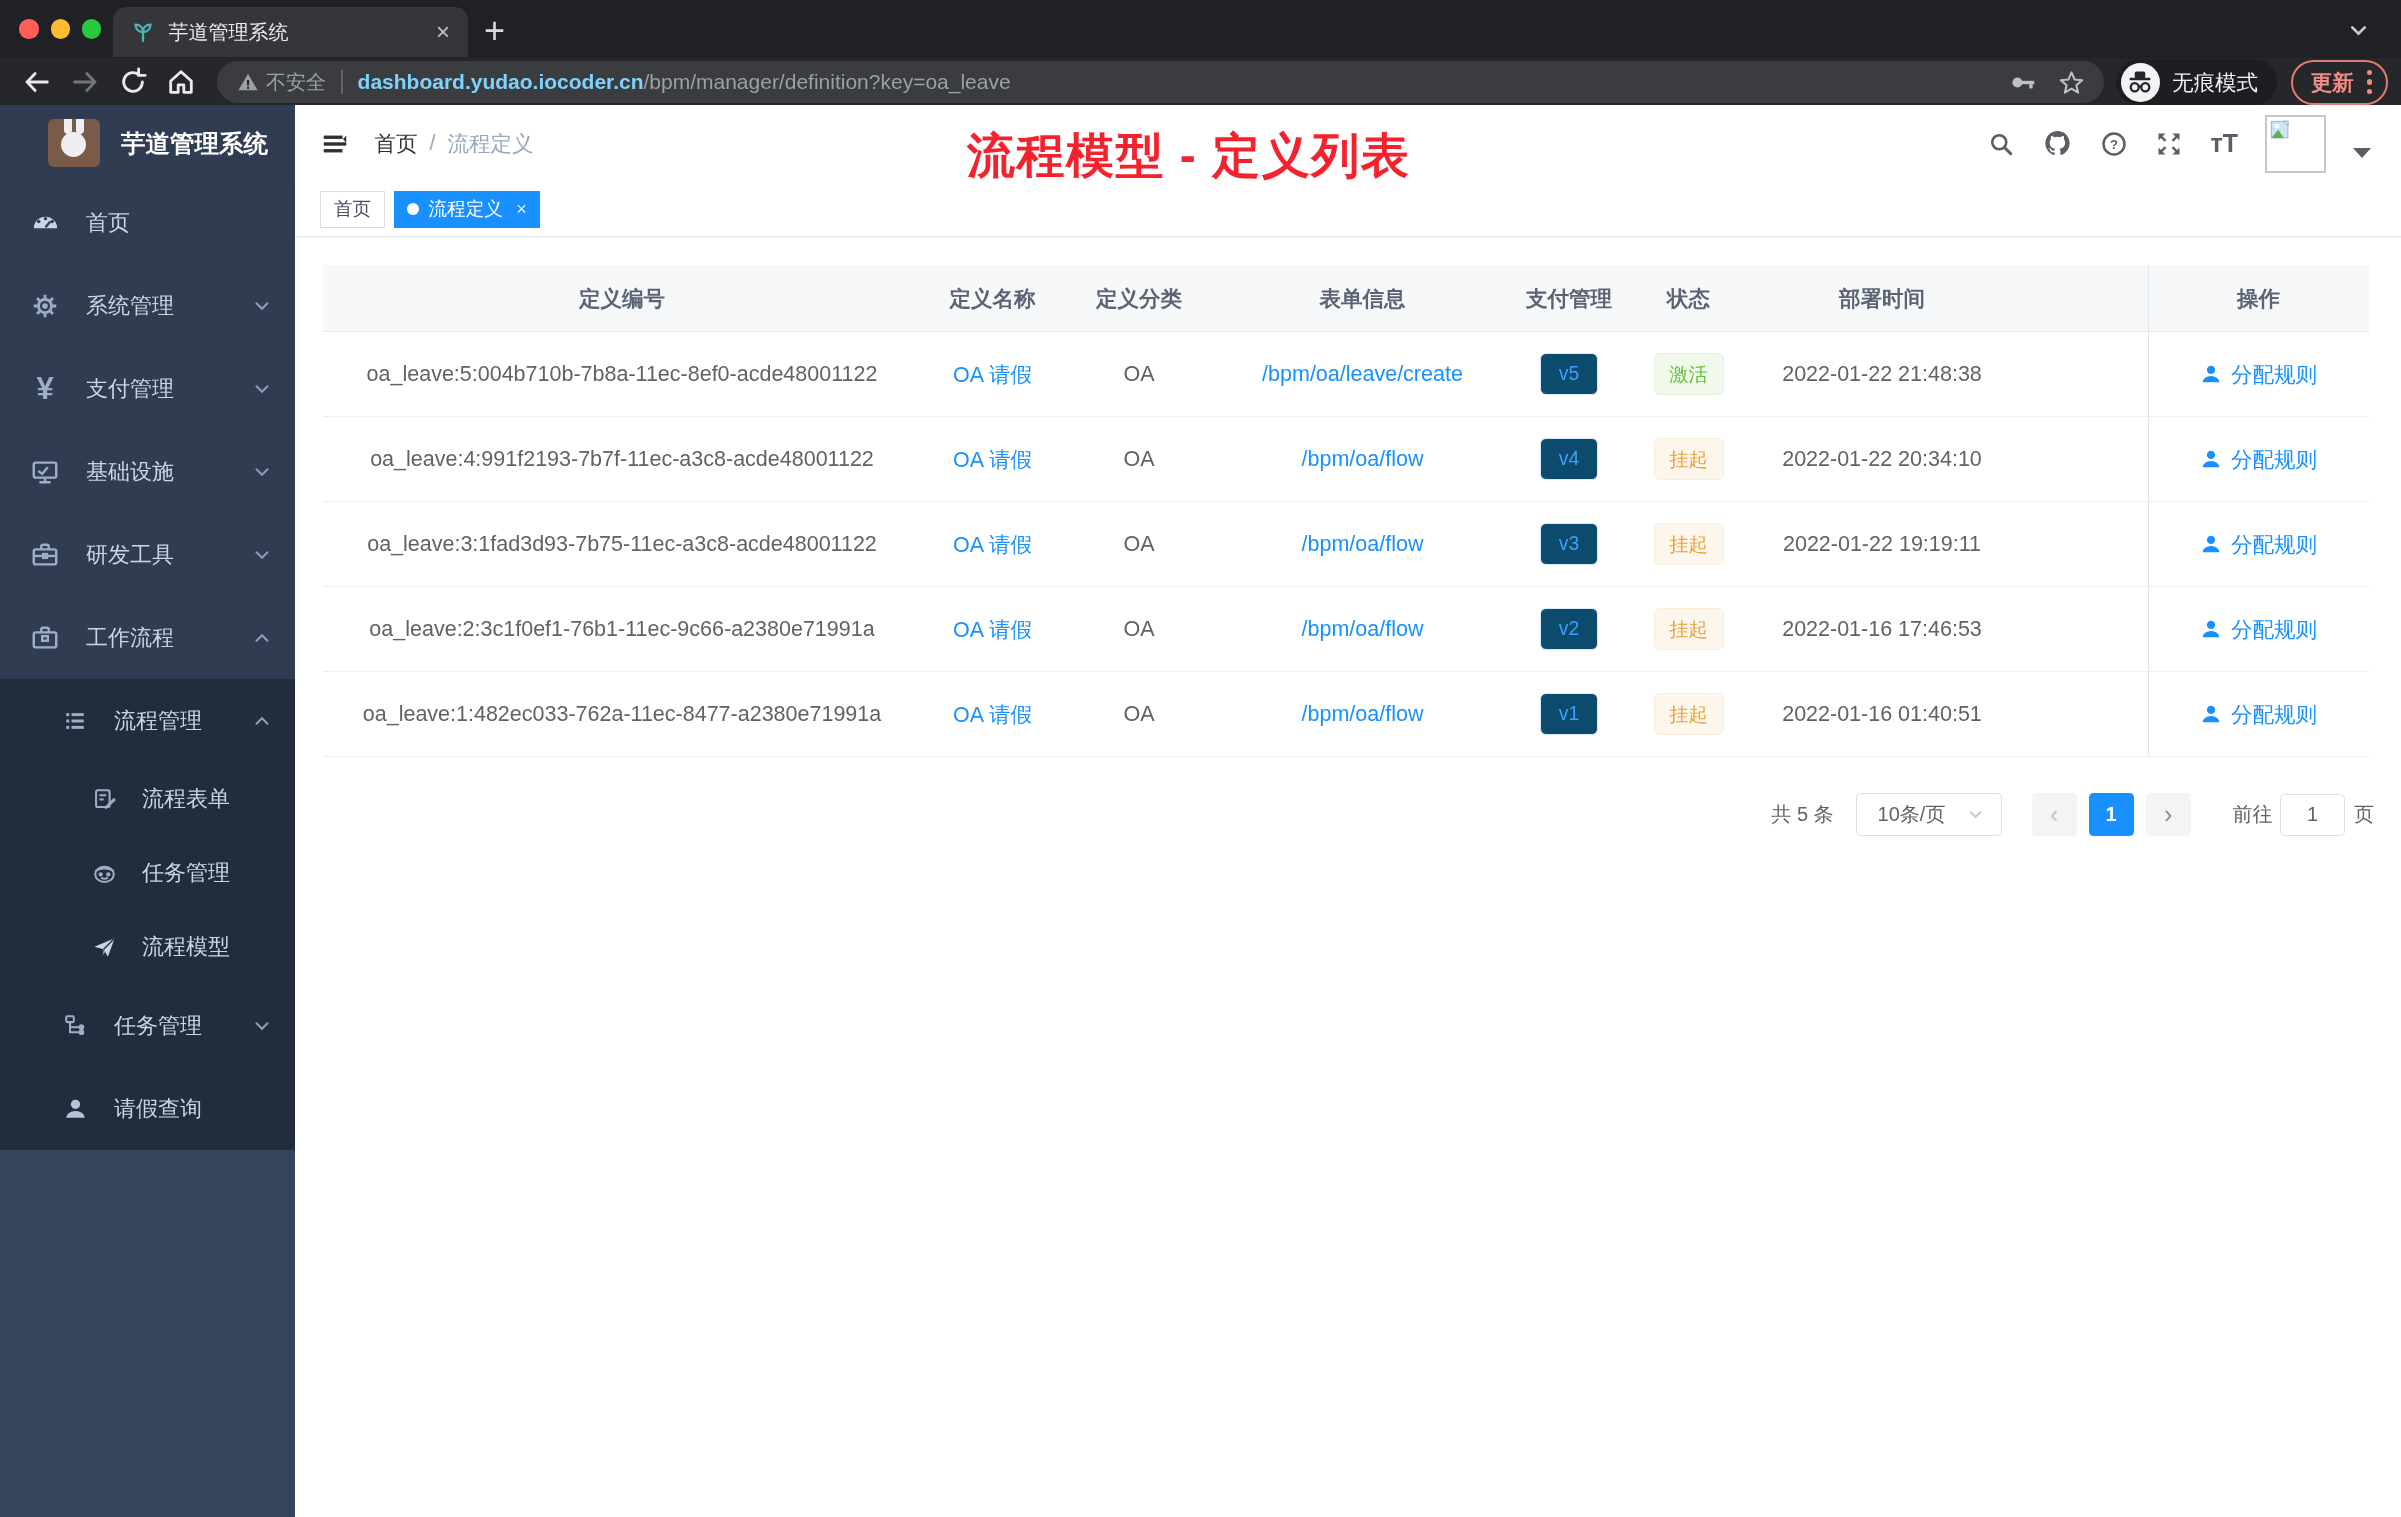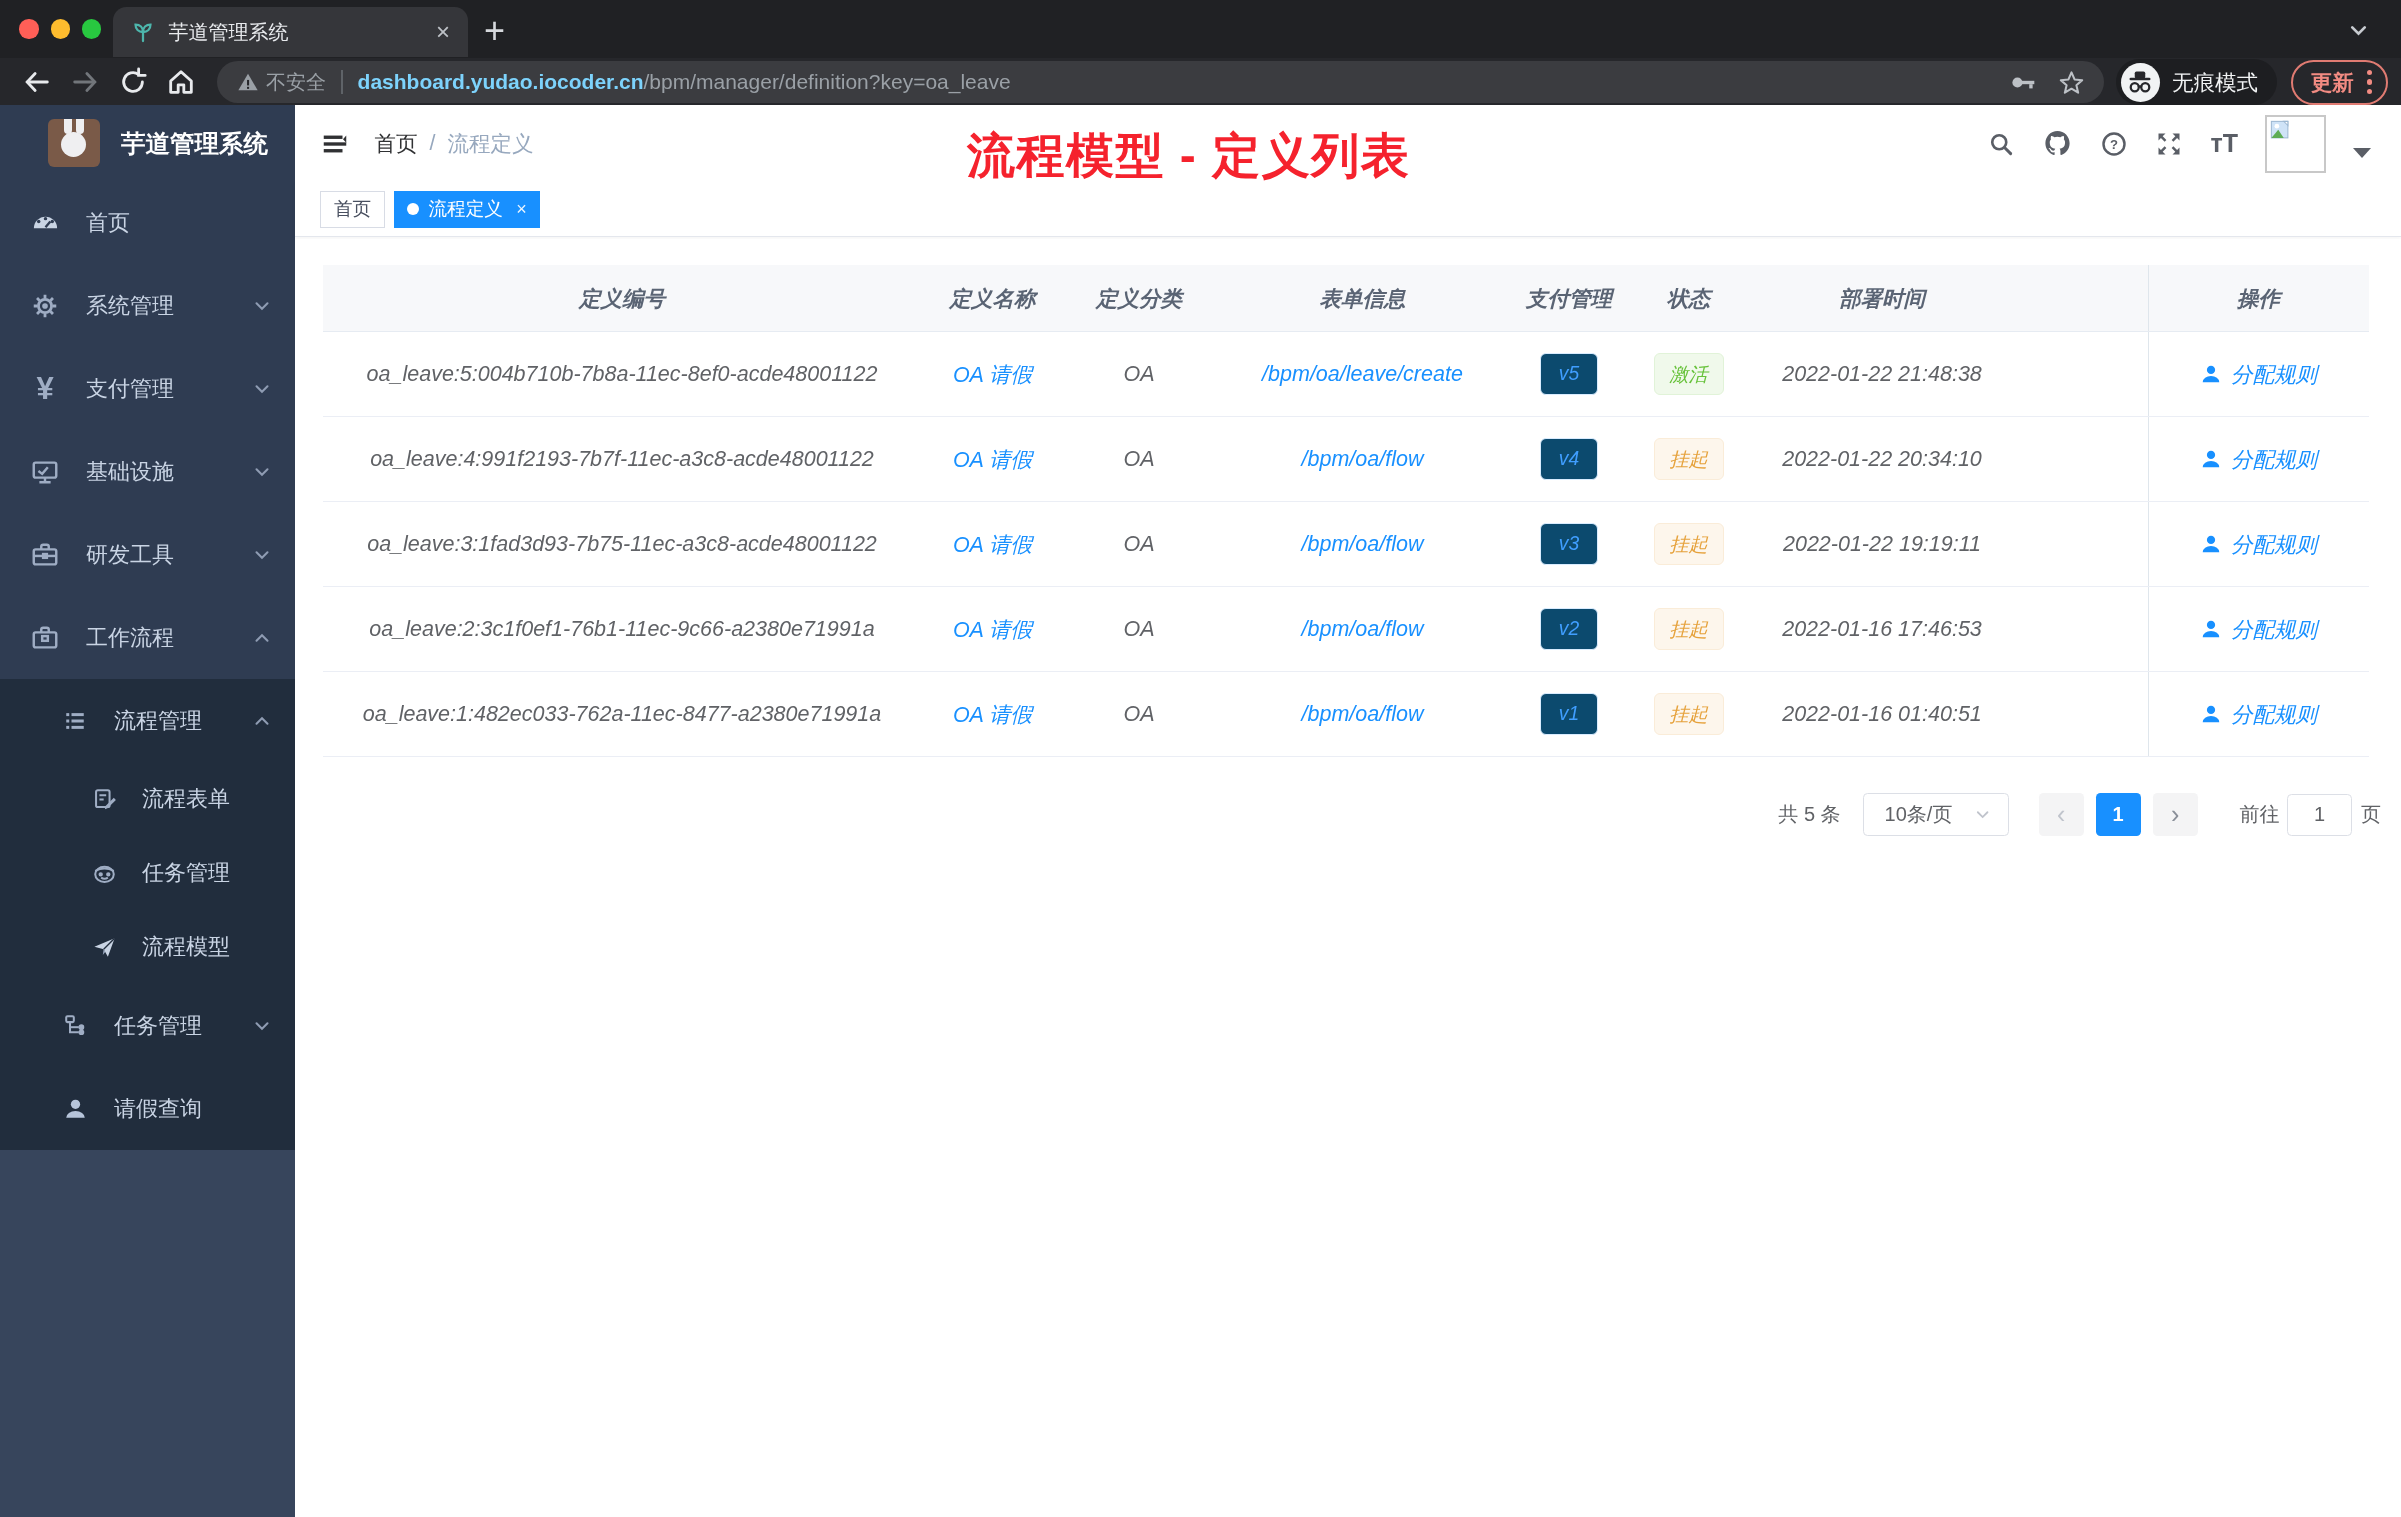--- a/index.html
+++ b/index.html
@@ -67,34 +67,34 @@
     display:flex; align-items:center; padding-left:24.5px; gap:9px; }
   .tag { height:37px; display:inline-flex; align-items:center; padding:0 13.4px; font-size:18.6px;
     border:1.5px solid #d8dce5; color:#495060; background:#fff; cursor:pointer; }
   .tag.active { background:#1890ff; border-color:#1890ff; color:#fff; gap:9px; padding:0 12px; }
   .tag.active .dot { width:12px; height:12px; border-radius:50%; background:#fff; }
   .tag.active .x { font-size:18px; margin-left:4.5px; opacity:.9; }
 
   .content { position:absolute; left:0; right:0; top:134px; bottom:0; background:#fff; }
   .table { position:absolute; left:28px; top:26px; width:2046px; font-size:21.5px; color:#606266; }
   .trow { display:grid; grid-template-columns:598px 143px 150px 297px 116px 123px 264px 134px 220px; align-items:center; }
-  .trow > div { text-align:center; padding:0 6px; overflow:hidden; white-space:nowrap;font-style:italic; }
+  .trow > div { text-align:center; padding:0 6px; overflow:hidden; white-space:nowrap; }
   .thead { height:67px; background:#f7f8fa; color:#5a6474; font-weight:bold; border-bottom:1.5px solid #e6ebf2; }
   .tbody .trow { height:85px; border-bottom:1.5px solid #ebeef5; background:#fff; }
   .opcell { border-left:1.5px solid #dfe6ec; height:100%; display:flex; align-items:center; justify-content:center; }
   .thead .opcell { background:#f7f8fa; }
   a.lnk { color:#1890ff; text-decoration:none; cursor:pointer; }
   .badge { display:inline-flex; align-items:center; justify-content:center; height:42px; padding:0 13.4px;
     border-radius:6px; font-size:19.3px; border:1.5px solid transparent; }
   .badge.ver { background:#0c4a6e; border-color:#d9ecff; color:#409eff; min-width:58px; }
   .badge.status[data-type="success"] { background:#f0f9eb; border-color:#e1f3d8; color:#67c23a; min-width:70px; }
   .badge.status[data-type="warning"] { background:#fdf6ec; border-color:#faecd8; color:#e6a23c; min-width:70px; }
   .action { display:inline-flex; align-items:center; gap:9px; color:#1890ff; font-size:21.5px; cursor:pointer; }
 
-  .pagination { position:absolute; right:20px; top:554px; display:flex; align-items:center; font-size:20px; color:#606266; }
+  .pagination { position:absolute; right:27px; top:554px; display:flex; align-items:center; font-size:20px; color:#606266; }
   .pg-total { margin-right:22px; }
   .pg-select { width:146px; height:43px; border:1.5px solid #dcdfe6; border-radius:4.5px; display:flex; align-items:center;
     padding:0 15px 0 21px; color:#606266; cursor:pointer; }
   .pg-select .chev { margin-left:auto; color:#c0c4cc; }
   .pg-btn { width:45px; height:43px; border-radius:4.5px; background:#f4f4f5; display:flex; align-items:center;
     justify-content:center; font-size:25px; cursor:pointer; }
   .pg-prev { margin-left:30px; color:#c0c4cc; }
   .pg-cur { margin-left:12px; width:45px; height:43px; border-radius:4.5px; background:#1890ff; color:#fff;
     display:flex; align-items:center; justify-content:center; font-weight:bold; cursor:pointer; }
   .pg-next { margin-left:12px; color:#8a8f99; }

